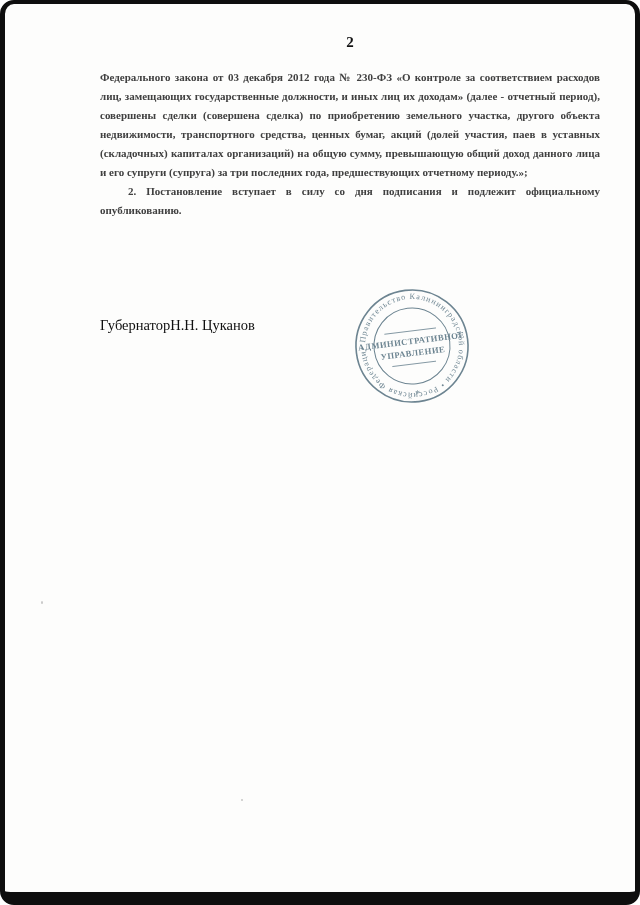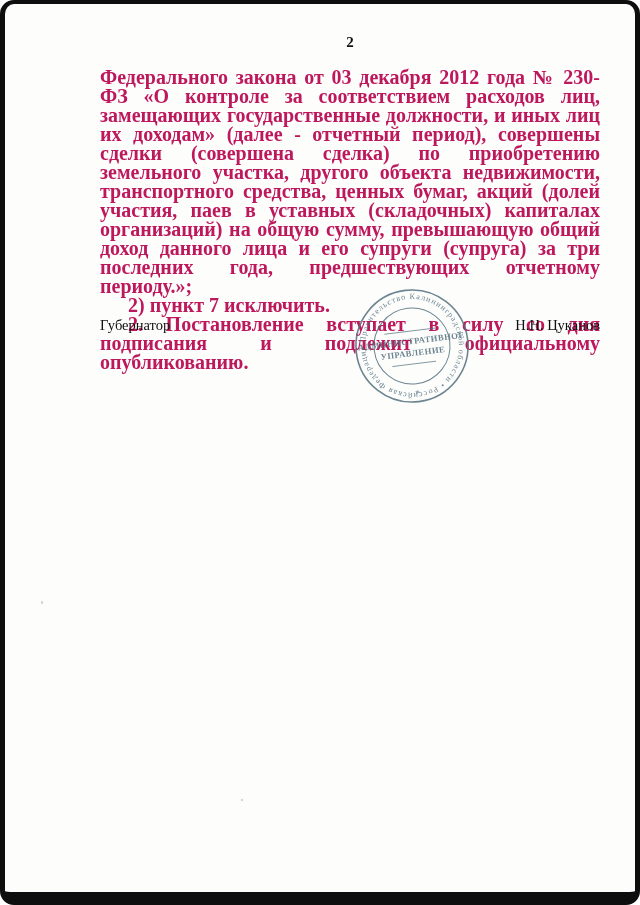--- a/index.html
+++ b/index.html
@@ -35,35 +35,34 @@
     text-align: center;
     font-size: 15px;
     font-weight: bold;
     color: #121212;
   }
   .body-text {
     position: absolute;
     left: 95px;
     right: 35px;
     top: 64px;
-    color: #be185d;
-    font-size: 20px;
+    color: #404040;
+    font-size: 11px;
     line-height: 19px;
     font-weight: bold;
     text-align: justify;
   }
   .para { margin: 0; }
   .para.indent { text-indent: 28px; }
   .signature-row {
     position: absolute;
     left: 95px;
     right: 35px;
     top: 312px;
     display: flex;
-    justify-content: space-between;
     align-items: flex-end;
     color: #101010;
     font-size: 14.5px;
     line-height: 19px;
   }
   .stamp {
     position: absolute;
     left: 347px;
     top: 282px;
     width: 120px;
@@ -97,21 +96,20 @@
 <body>
 
 <div class="scan-canvas">
 
   <div class="page-frame">
 
     <div class="page-number">2</div>
 
     <div class="body-text">
       <p class="para">Федерального закона от 03 декабря 2012 года № 230-ФЗ  «О контроле за соответствием расходов лиц, замещающих государственные должности, и иных лиц их доходам» (далее - отчетный  период), совершены сделки (совершена сделка) по приобретению земельного участка, другого объекта недвижимости, транспортного средства, ценных бумаг, акций (долей участия, паев в уставных (складочных) капиталах организаций) на общую сумму, превышающую общий доход данного лица и его супруги (супруга) за три последних года, предшествующих отчетному  периоду.»;</p>
-      <p class="para indent">2) пункт 7 исключить.</p>
       <p class="para indent">2. Постановление вступает в силу со дня подписания и подлежит официальному опубликованию.</p>
     </div>
 
     <div class="signature-row">
       <div class="sig-left">
         <div>Губернатор</div>
       </div>
       <div class="sig-right">Н.Н. Цуканов</div>
     </div>
 

